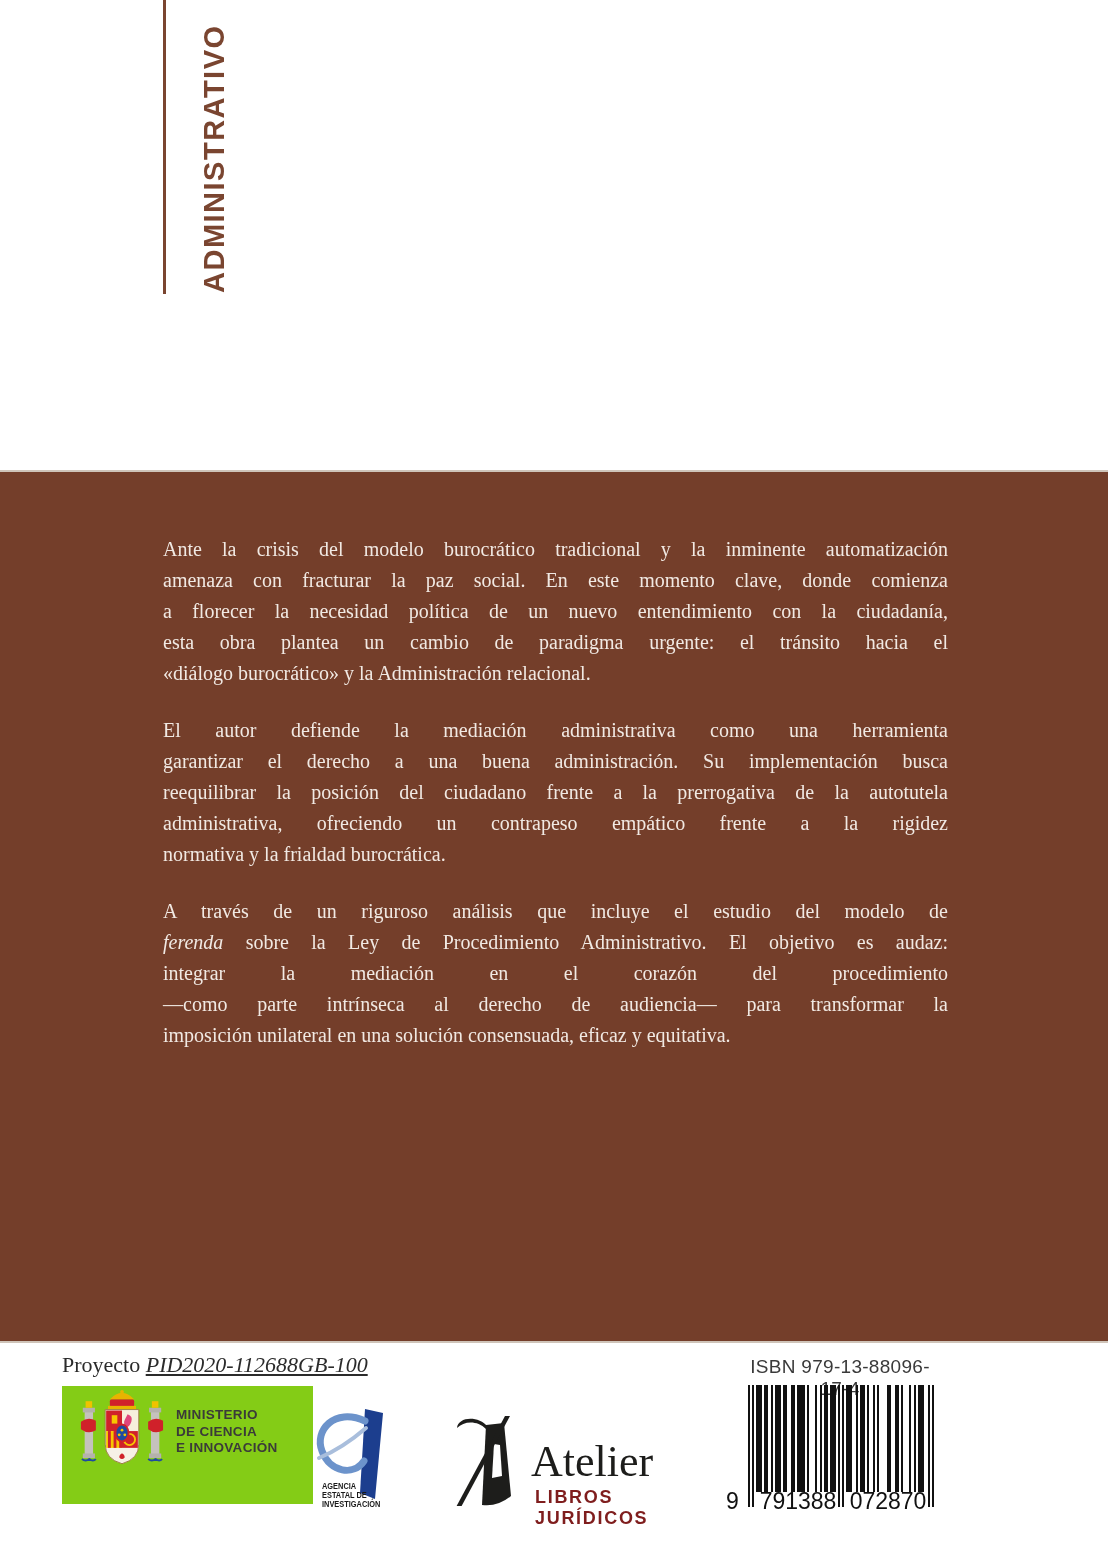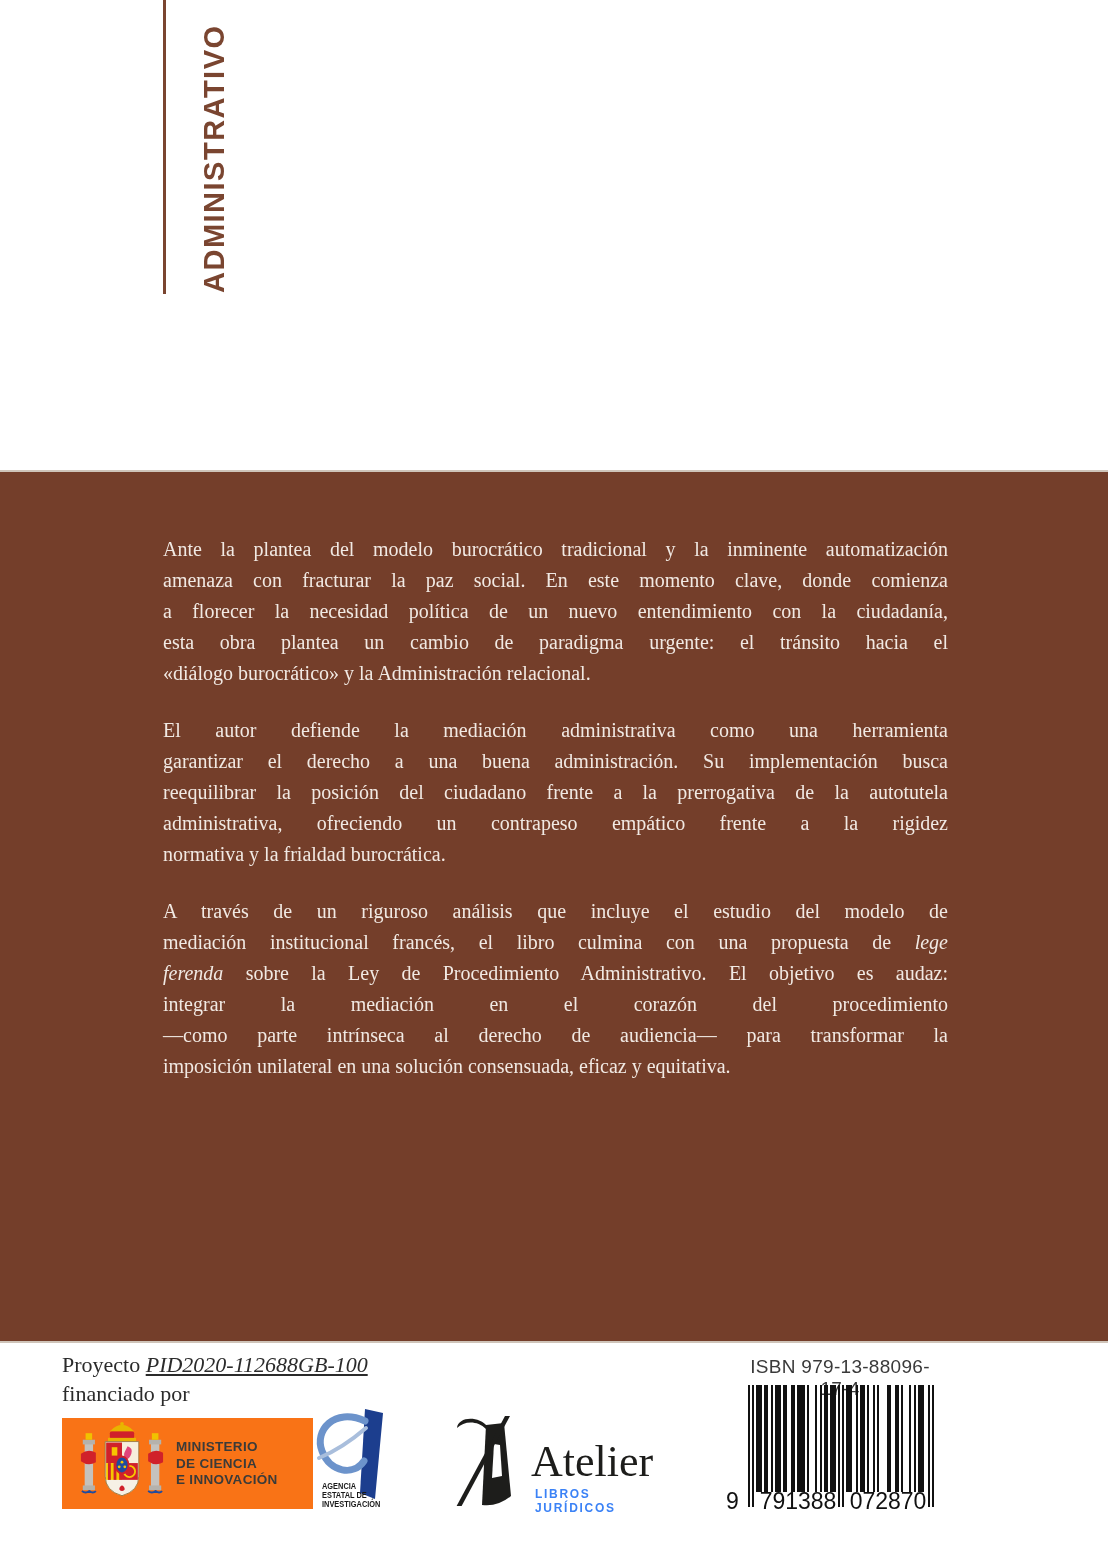--- a/index.html
+++ b/index.html
@@ -19,34 +19,34 @@
     font-size:20px;line-height:31px;}
   .para{margin:0 0 26px 0;}
   .just-line{text-align:justify;text-align-last:justify;}
   .just-line.last{text-align:left;text-align-last:left;}
   .just-line i{font-style:italic;}
 
   
   #funding-note{position:absolute;left:62px;top:1350px;color:#2b2b2b;font-size:22px;line-height:29px;}
   #funding-note .code{font-style:italic;text-decoration:underline;}
 
-  #ministry-logo{position:absolute;left:62px;top:1418px;width:251px;height:91px;background:#f97316;}
+  #ministry-logo{position:absolute;left:62px;top:1386px;width:251px;height:118px;background:#84cc16;}
   #ministry-label{position:absolute;left:114px;top:21px;color:#3b3b39;
     font-family:"Liberation Sans", sans-serif;font-weight:700;font-size:13.5px;line-height:16.5px;letter-spacing:.3px;}
   #coat-of-arms{position:absolute;left:18px;top:4px;}
 
   #agency-logo{position:absolute;left:312px;top:1406px;width:90px;height:115px;}
   #agency-label{position:absolute;left:10px;top:76px;color:#1a1a1a;transform:scaleX(.78);transform-origin:0 0;
     font-family:"Liberation Sans", sans-serif;font-weight:700;font-size:9.5px;line-height:8.8px;white-space:nowrap;}
 
   #publisher-logo{position:absolute;left:0;top:0;}
   #atelier-a{position:absolute;left:444px;top:1414px;}
   #publisher-name{position:absolute;left:531px;top:1440px;color:#1d1d1b;font-size:44px;line-height:44px;}
-  #publisher-tagline{position:absolute;left:535px;top:1487px;color:#3b82f6;
-    font-family:"Liberation Sans", sans-serif;font-weight:700;font-size:12px;letter-spacing:1.7px;}
+  #publisher-tagline{position:absolute;left:535px;top:1487px;color:#7f1d1d;
+    font-family:"Liberation Sans", sans-serif;font-weight:700;font-size:18px;letter-spacing:1.7px;}
 
   #isbn-label{position:absolute;left:740px;top:1356px;width:200px;text-align:center;color:#3a3a3a;
     font-family:"Liberation Sans", sans-serif;font-size:19px;letter-spacing:.3px;}
   #barcode{position:absolute;left:748px;top:1385px;width:186px;height:136px;}
   #barcode .bar{position:absolute;top:0;background:#111111;}
   .bc-digit{position:absolute;color:#111111;font-family:"Liberation Sans", sans-serif;font-size:23px;line-height:24px;}
   #bc-digit-first{left:-22px;top:104px;}
   #bc-digits-left{left:8px;top:104px;width:84px;text-align:center;}
   #bc-digits-right{left:98px;top:104px;width:84px;text-align:center;}
 </style>
@@ -54,36 +54,35 @@
 <body>
 
 <div id="cover">
 
   <div id="spine-rule"></div>
   <div id="spine-title">ADMINISTRATIVO</div>
 
   <div id="synopsis-panel">
     <div id="synopsis-text">
       <div class="para">
-          <div class="just-line">Ante la plantea del modelo burocrático tradicional y la inminente automatización</div>
+          <div class="just-line">Ante la crisis del modelo burocrático tradicional y la inminente automatización</div>
           <div class="just-line">amenaza con fracturar la paz social. En este momento clave, donde comienza</div>
           <div class="just-line">a florecer la necesidad política de un nuevo entendimiento con la ciudadanía,</div>
           <div class="just-line">esta obra plantea un cambio de paradigma urgente: el tránsito hacia el</div>
           <div class="just-line last">«diálogo burocrático» y la Administración relacional.</div>
         </div>
       <div class="para">
           <div class="just-line">El autor defiende la mediación administrativa como una herramienta</div>
           <div class="just-line">garantizar el derecho a una buena administración. Su implementación busca</div>
           <div class="just-line">reequilibrar la posición del ciudadano frente a la prerrogativa de la autotutela</div>
           <div class="just-line">administrativa, ofreciendo un contrapeso empático frente a la rigidez</div>
           <div class="just-line last">normativa y la frialdad burocrática.</div>
         </div>
       <div class="para">
           <div class="just-line">A través de un riguroso análisis que incluye el estudio del modelo de</div>
-          <div class="just-line">mediación institucional francés, el libro culmina con una propuesta de <i>lege</i></div>
           <div class="just-line"><i>ferenda</i> sobre la Ley de Procedimiento Administrativo. El objetivo es audaz:</div>
           <div class="just-line">integrar la mediación en el corazón del procedimiento</div>
           <div class="just-line">—como parte intrínseca al derecho de audiencia— para transformar la</div>
           <div class="just-line last">imposición unilateral en una solución consensuada, eficaz y equitativa.</div>
         </div>
     </div>
   </div>
 
   <div id="funding-note">
     <span>Proyecto </span><span class="code">PID2020-112688GB-100</span><br>

